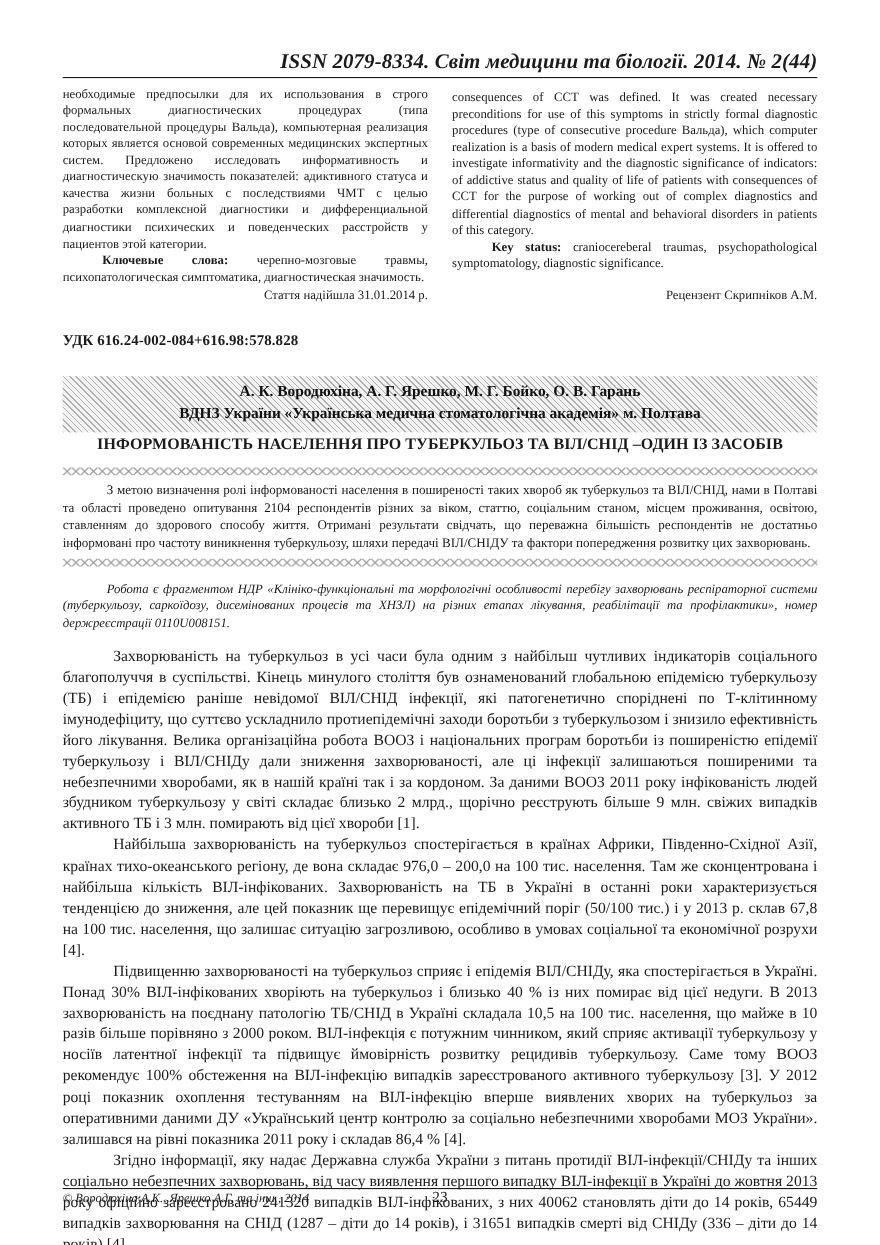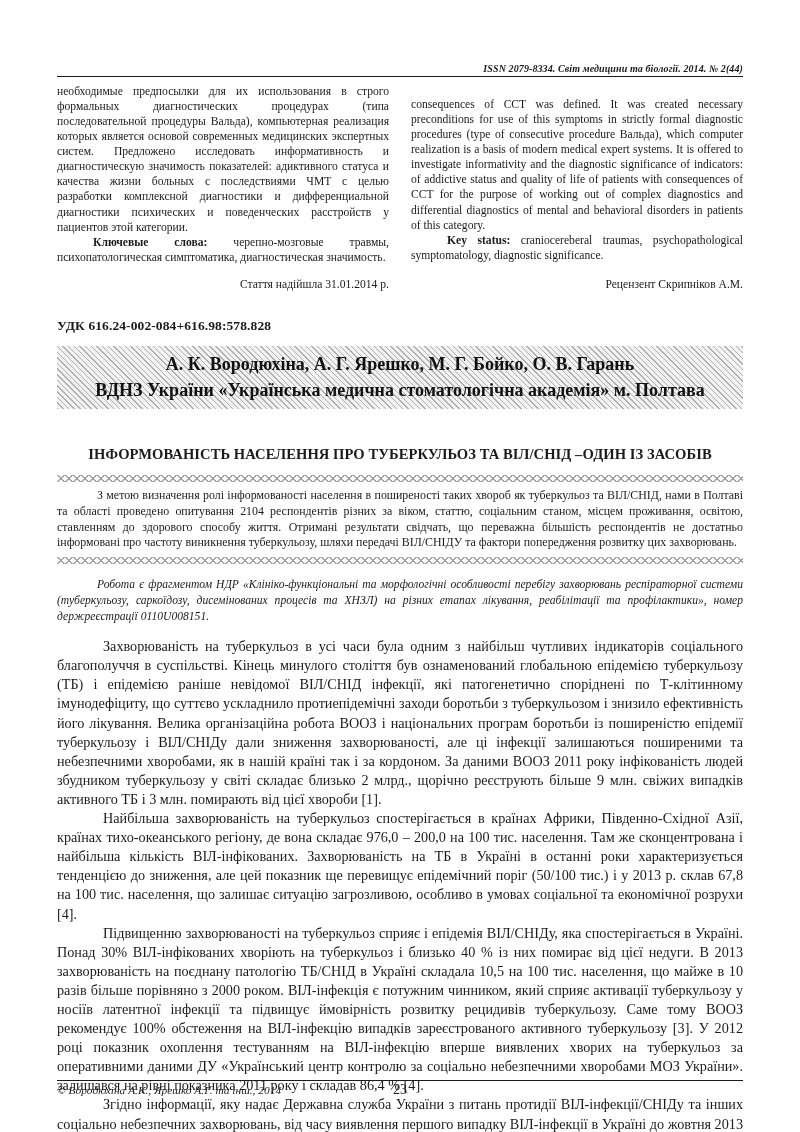--- a/index.html
+++ b/index.html
@@ -26,25 +26,25 @@
   .content {
     position: absolute;
     left: 57px;
     top: 0;
     width: 686px;
   }
 
   
   .runhead {
     text-align: right;
-    font-size: 10px;
+    font-size: 19px;
     font-weight: bold;
     font-style: italic;
     letter-spacing: .1px;
-    padding-top: 63px;
+    padding-top: 46px;
     padding-bottom: 2px;
     white-space: nowrap;
   }
   .runhead-rule {
     border-bottom: 1.3px solid #1b1b1b;
     margin-bottom: 7px;
   }
 
   
   .cols {
@@ -60,59 +60,59 @@
   }
   .col p {
     margin: 0;
     text-align: justify;
     text-justify: inter-word;
   }
   .kw-label { font-weight: bold; }
   .kw-line { text-indent: 36px; }
   .note-right {
     text-align: right;
-    margin-top: 12px;
+    margin-top: 2px;
     font-size: 11.6px;
   }
   .note-right-2 {
     text-align: right;
     margin-top: 14px;
     font-size: 11.6px;
   }
 
   
   .udc {
     margin-top: 26px;
     font-size: 13.5px;
     font-weight: bold;
     letter-spacing: .1px;
   }
 
   
   .authors-band {
-    margin-top: 12px;
+    margin-top: 24px;
     padding: 5px 0 6px 0;
     text-align: center;
     font-weight: bold;
-    font-size: 18px;
+    font-size: 14px;
     line-height: 1.45;
     color: #111;
     background-color: #f2f2f2;
     background-image: repeating-linear-gradient(
         45deg,
         rgba(120,120,120,.55) 0px,
         rgba(120,120,120,.55) 1px,
         rgba(255,255,255,0) 1px,
         rgba(255,255,255,0) 4px);
   }
   .authors-band .line { display: block; }
 
   
   .art-title {
-    margin-top: 36px;
+    margin-top: 2px;
     text-align: center;
     font-weight: bold;
     font-size: 14.6px;
     line-height: 1.3;
     letter-spacing: .05px;
   }
 
   
   .zigzag {
     height: 7px;

